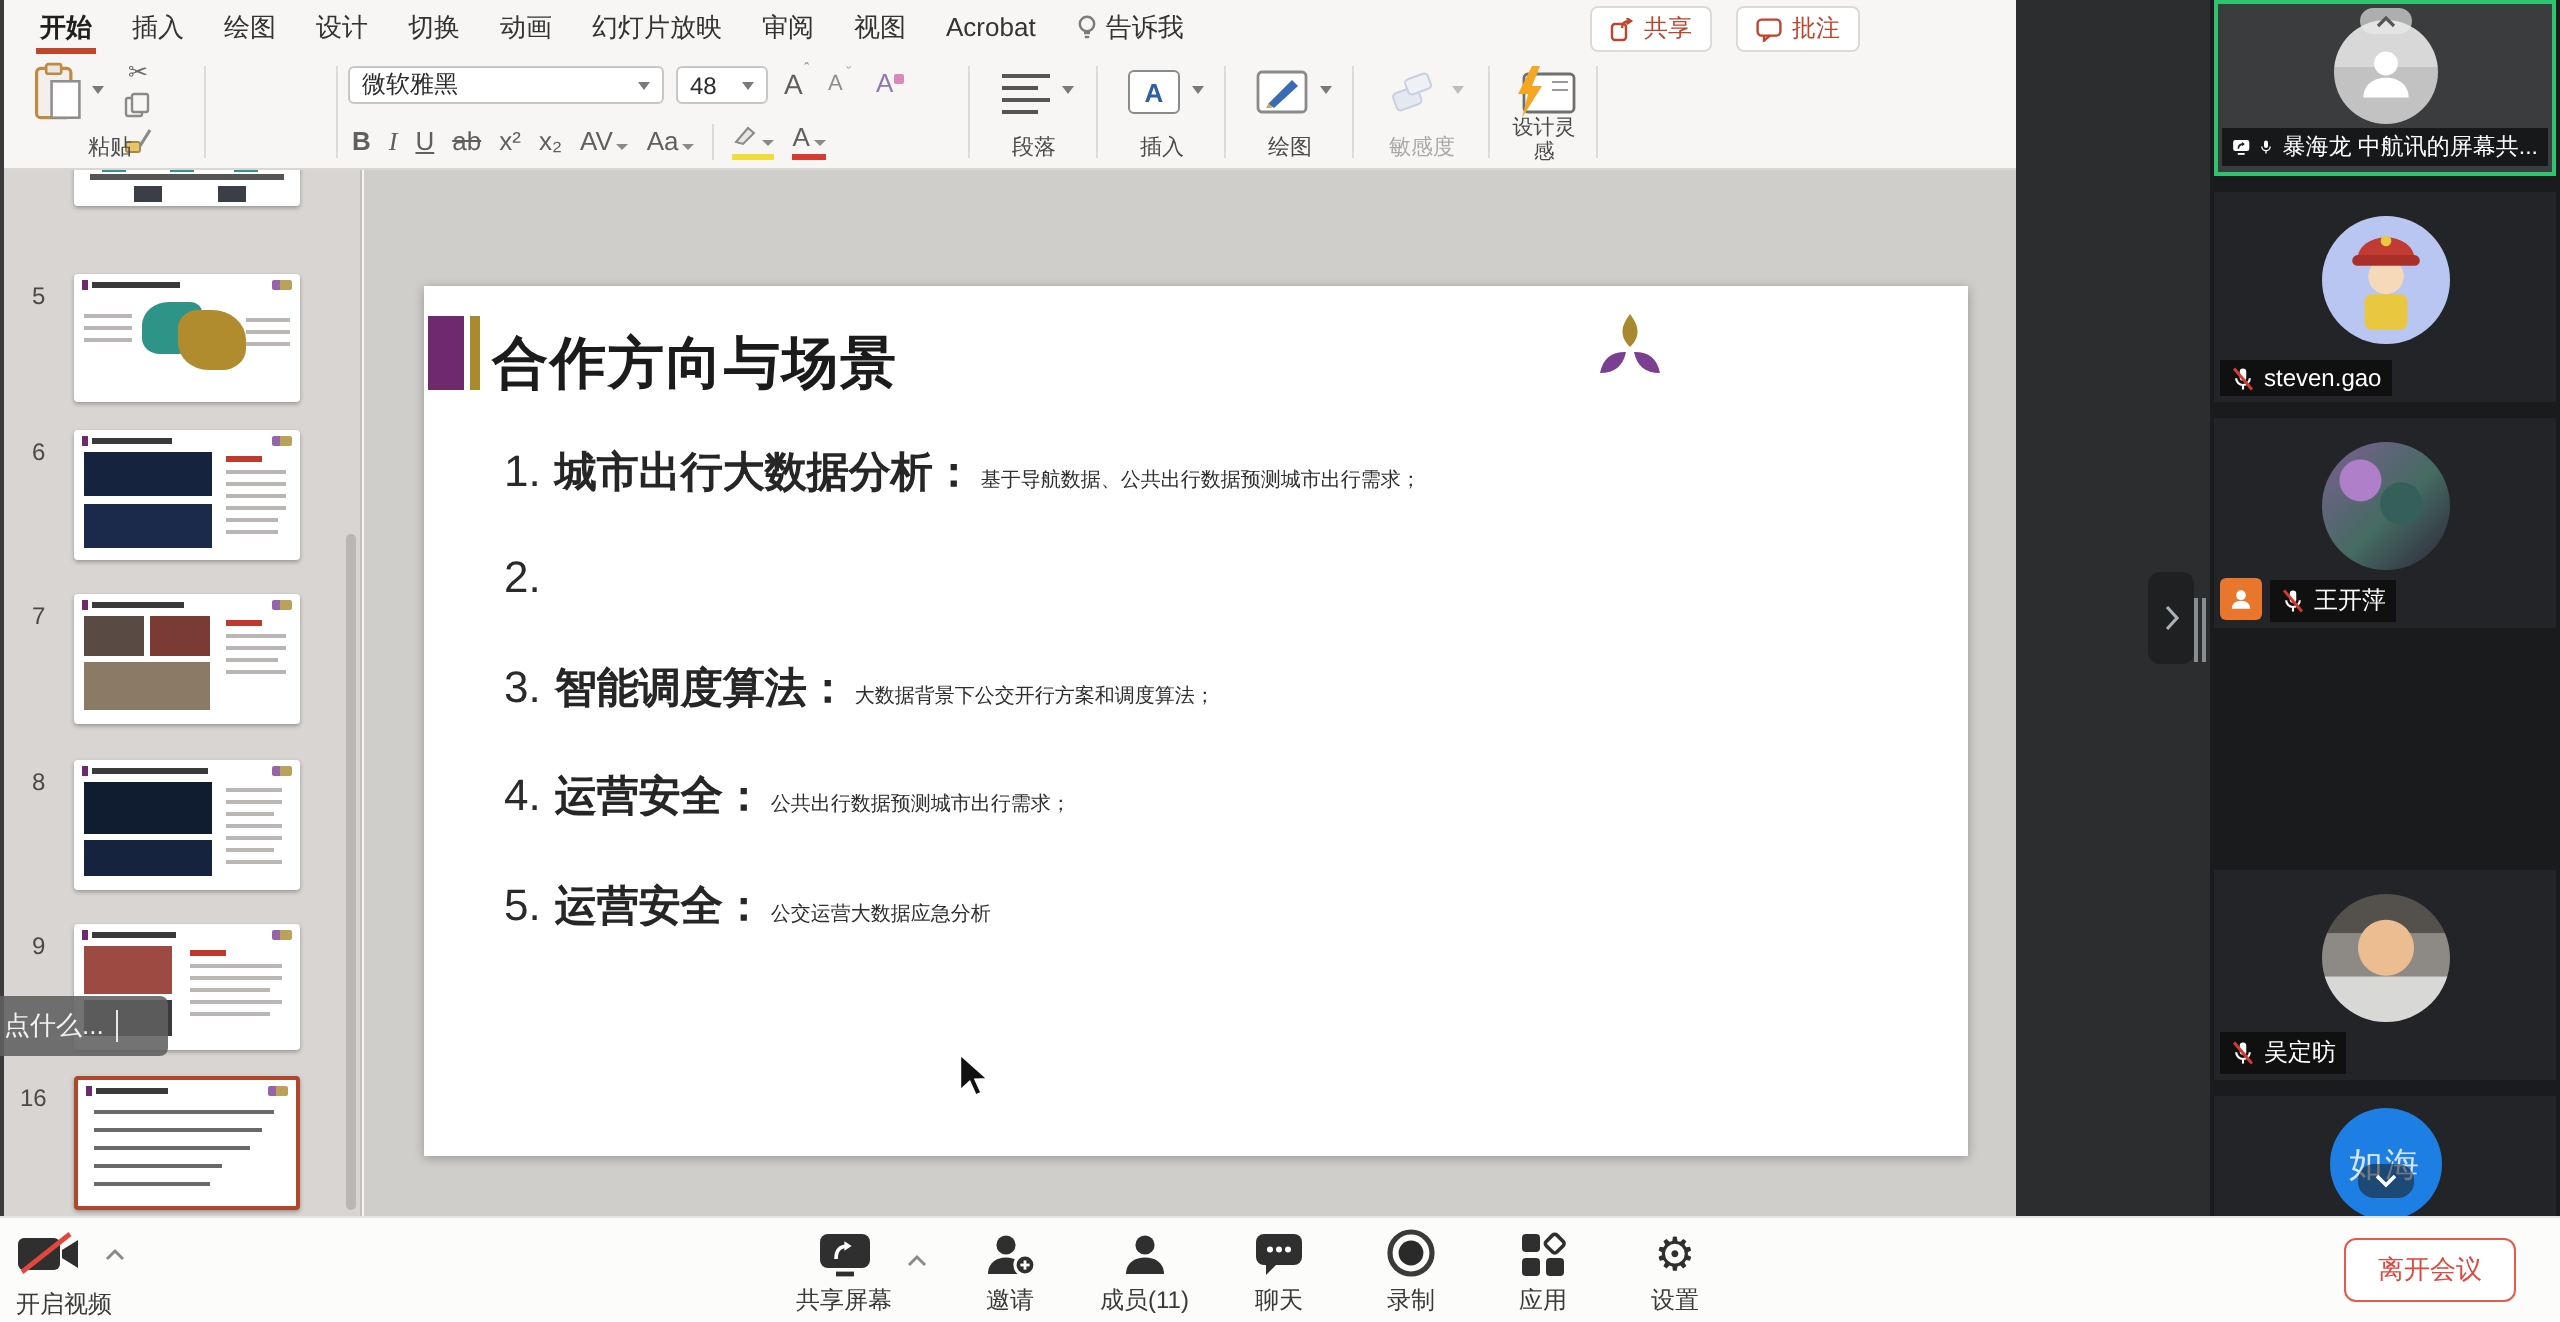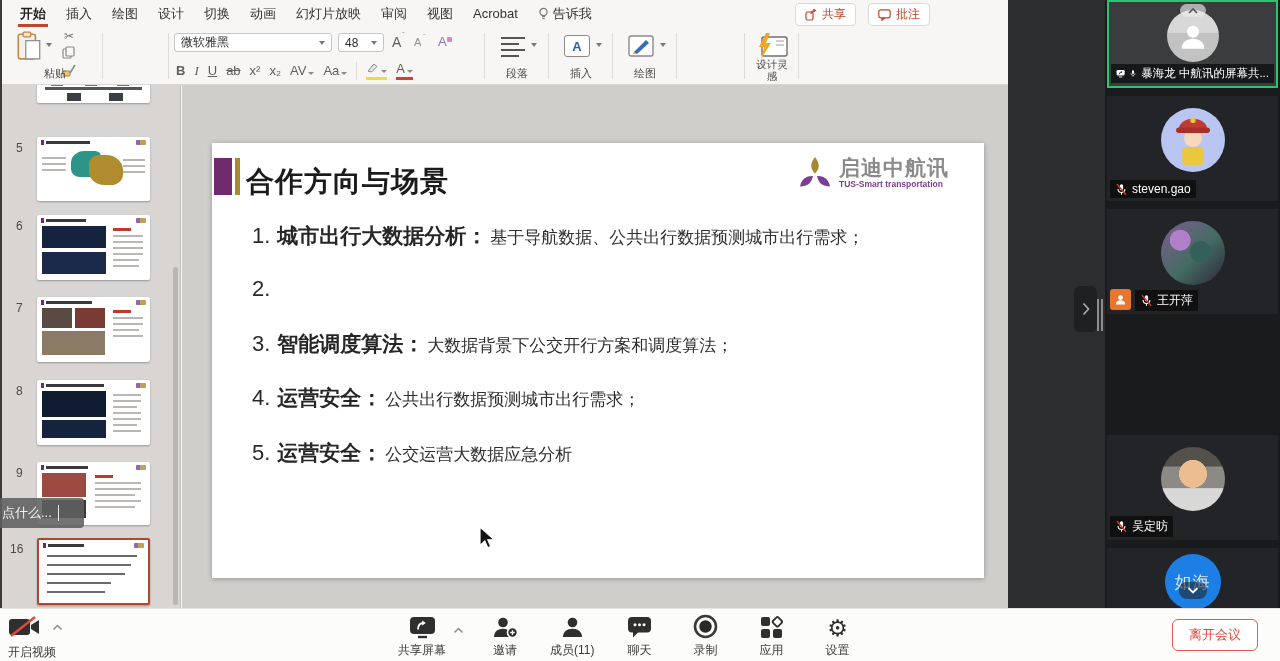--- a/index.html
+++ b/index.html
@@ -49,21 +49,21 @@
   .slide { position:absolute; left:30px; top:58px; width:772px; height:435px; background:#fff; box-shadow:0 1px 5px rgba(0,0,0,.28); }
   .s-sq { position:absolute; left:2px; top:15px; width:18px; height:37px; background:#6e2a6c; }
   .s-gold { position:absolute; left:23px; top:15px; width:5px; height:37px; background:#aa8a30; }
   .s-title { position:absolute; left:34px; top:20px; font-size:28px; font-weight:700; color:#1b1b1b; letter-spacing:1px; }
   .s-logo { position:absolute; left:585px; top:13px; display:flex; gap:6px; }
   .s-logo-name { font-size:21px; font-weight:700; color:#8a8a8a; letter-spacing:1px; line-height:1.1; }
   .s-logo-sub { font-size:8.5px; font-weight:700; color:#7b3f92; }
   .s-item { position:absolute; left:40px; display:flex; align-items:baseline; white-space:nowrap; }
   .s-num { font-size:22px; color:#2a2a2a; margin-right:7px; }
   .s-head { font-size:21px; font-weight:700; color:#262626; }
-  .s-desc { font-size:17px; color:#2e2e2e; margin-left:3px;font-family:Liberation Mono, monospace; }
+  .s-desc { font-size:10px; color:#2e2e2e; margin-left:3px;font-family:Liberation Mono, monospace; }
 
   
   .overlay-input { position:absolute; left:0; top:498px; width:84px; height:30px; background:rgba(96,96,96,.88); border-radius:0 4px 4px 0; color:#f2f2f2; font-size:13px; display:flex; align-items:center; padding-left:2px; z-index:30; }
   .ocaret { width:1px; height:16px; background:#e8e8e8; margin-left:6px; }
 
   
   .gap { position:absolute; left:1008px; top:0; width:97px; height:608px; background:#2b2d2e; }
   .expand-tab { position:absolute; left:66px; top:286px; width:23px; height:46px; background:#1e2022; border-radius:6px; display:flex; align-items:center; justify-content:center; }
   .rz { position:absolute; top:299px; width:1.5px; height:32px; background:#8a8d8f; }
 
@@ -215,20 +215,28 @@
       <div class="rgroup" style="left:614px;width:58px">
         <svg style="position:absolute;left:12px;top:8px" width="26" height="22" viewBox="0 0 26 22">
             <rect x="1" y="1" width="24" height="20" rx="2" fill="#fff" stroke="#8a8a8a" stroke-width="1.4"></rect>
             <path d="M6 17 L18 5 L21 8 L9 19 Z" fill="#3a6bb5"></path>
             <path d="M5 19 L8 19 L6.5 16.5 Z" fill="#c9a75a"></path>
           </svg>
         <span class="dd" style="position:absolute;left:44px;top:16px"></span>
         <div class="rlabel">绘图</div>
       </div>
 
+      <div class="rgroup" style="left:678px;width:62px;opacity:.45">
+        <svg style="position:absolute;left:14px;top:8px" width="24" height="22" viewBox="0 0 24 22">
+            <rect x="3" y="10" width="13" height="9" rx="2" transform="rotate(-20 9 14)" fill="#cfd9ea" stroke="#8fa3c4"></rect>
+            <rect x="9" y="3" width="12" height="8" rx="2" transform="rotate(-20 15 7)" fill="#e3e9f4" stroke="#8fa3c4"></rect>
+          </svg>
+        <span class="dd" style="position:absolute;left:46px;top:16px"></span>
+        <div class="rlabel">敏感度</div>
+      </div>
 
       <div class="rgroup" style="left:746px;width:48px">
         <svg style="position:absolute;left:8px;top:6px" width="32" height="26" viewBox="0 0 32 26">
             <rect x="6" y="4" width="25" height="19" rx="2" fill="#fff" stroke="#6f6f6f" stroke-width="1.4"></rect>
             <line x1="20" y1="8" x2="28" y2="8" stroke="#9a9a9a"></line>
             <line x1="20" y1="12" x2="28" y2="12" stroke="#9a9a9a"></line>
             <polygon points="10,0 3,14 8,14 5,26 15,10 10,10 14,0" fill="#f5a623"></polygon>
           </svg>
         <div class="rlabel2" style="width:34px;left:7px">设计灵感</div>
       </div>
@@ -342,24 +350,20 @@
       <div class="slide">
         <div class="s-sq"></div>
         <div class="s-gold"></div>
         <div class="s-title">合作方向与场景</div>
         <div class="s-logo">
           <svg width="36" height="42" viewBox="0 0 36 42">
             <path d="M18 1 C22.5 7 23.5 12 18 17.5 C12.5 12 13.5 7 18 1 Z" fill="#a9892f"></path>
             <path d="M16 20 C14.5 27 10.5 30.5 3 30.5 C4.5 23 9 19.8 16 20 Z" fill="#7b3f92"></path>
             <path d="M20 20 C21.5 27 25.5 30.5 33 30.5 C31.5 23 27 19.8 20 20 Z" fill="#7b3f92"></path>
           </svg>
-          <div>
-            <div class="s-logo-name">启迪中航讯</div>
-            <div class="s-logo-sub">TUS-Smart transportation</div>
-          </div>
         </div>
 
         <div class="s-item" style="top:79px">
           <span class="s-num">1.</span>
           <span class="s-head">城市出行大数据分析：</span>
           <span class="s-desc">基于导航数据、公共出行数据预测城市出行需求；</span>
         </div>
         <div class="s-item" style="top:133px">
           <span class="s-num">2.</span>
         </div>

